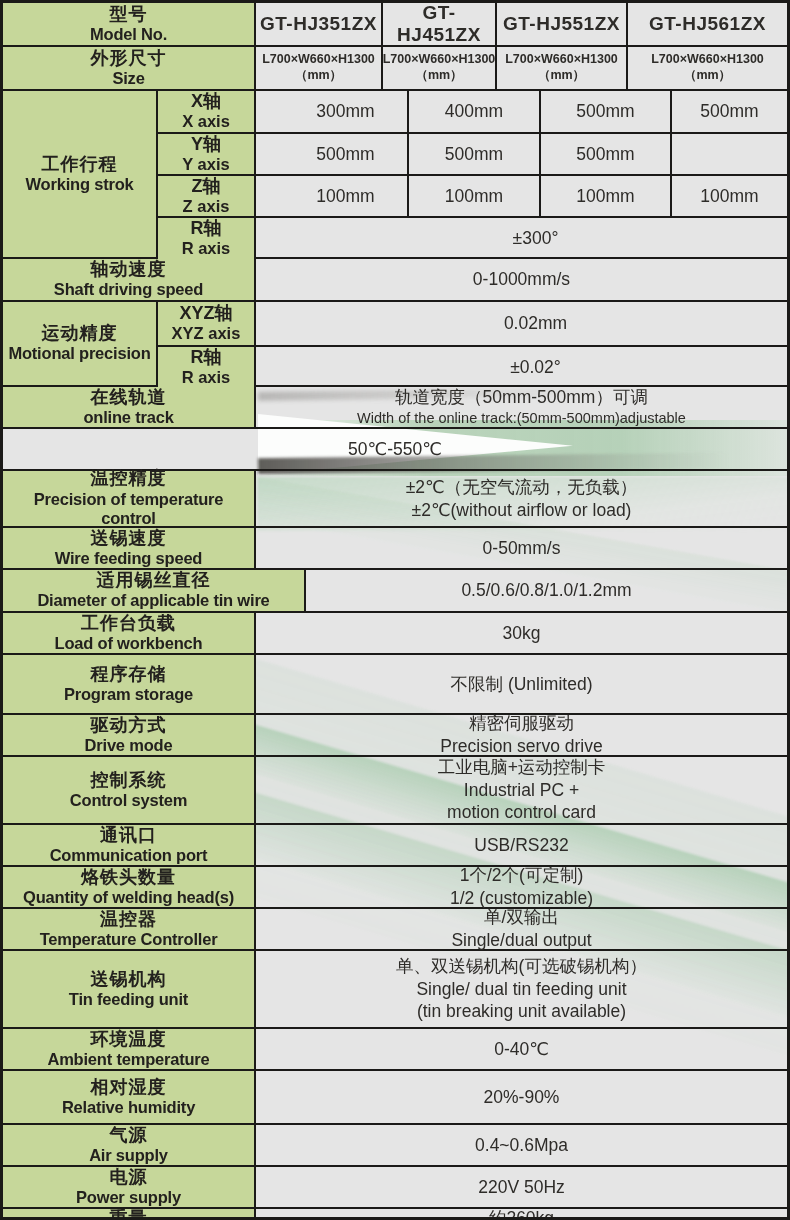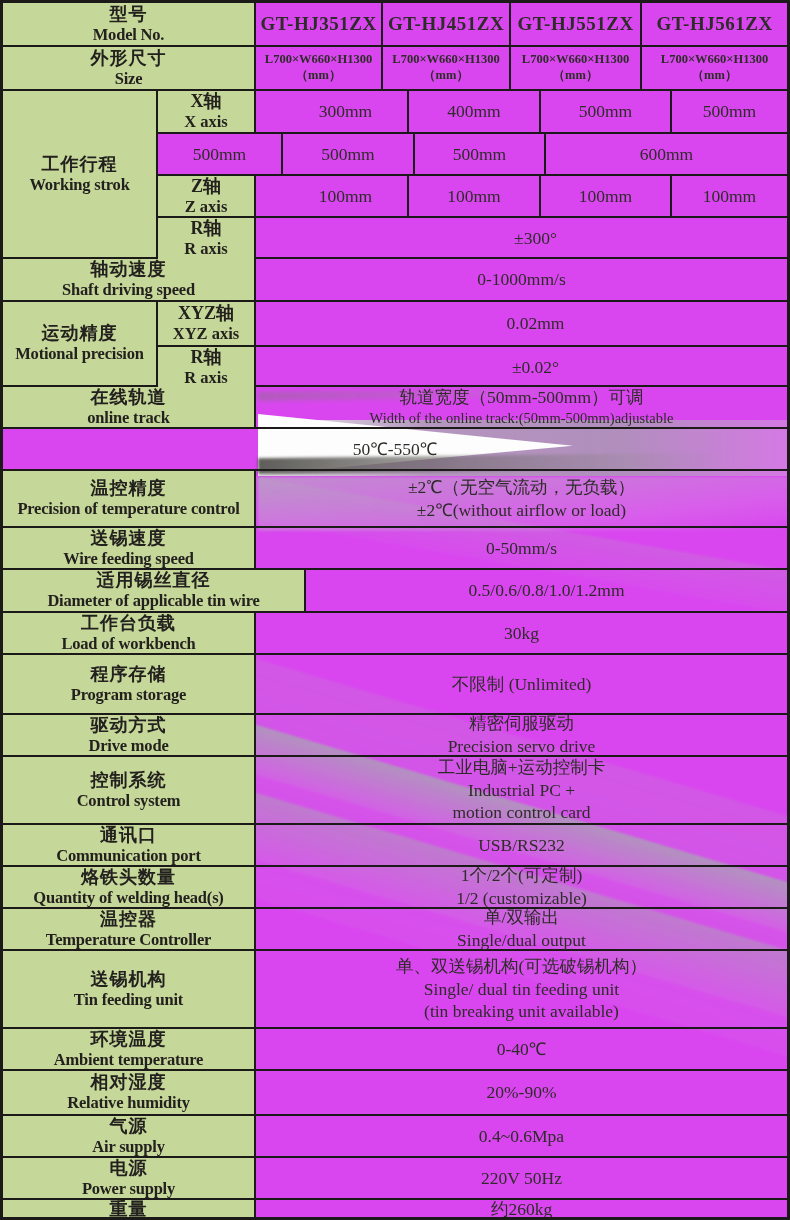--- a/index.html
+++ b/index.html
@@ -8,23 +8,22 @@
     --ink:#23211e;
     --val:#2e2c29;
   }
   *{margin:0;padding:0;box-sizing:border-box;}
   html,body{background:#fff;}
   body{font-family:"Liberation Sans","DejaVu Sans",sans-serif;color:var(--ink);}
   .spec-table{
     position:relative;
     width:790px;height:1220px;
     border:3px solid var(--bd);
-    background:#d946ef;
+    background:#e5e5e5;
     overflow:hidden;
-    font-family:Liberation Serif, serif;
   }
   
   .decor{position:absolute;inset:0;z-index:0;pointer-events:none;}
   .decor div{position:absolute;}
   .d-sliver{left:255px;top:386px;width:410px;height:9px;
     background:linear-gradient(to right,rgba(120,118,115,.42),rgba(160,158,154,.18) 55%,transparent 85%);
     filter:blur(2px);transform:rotate(-.8deg);}
   .d-greenband{left:255px;top:417px;width:535px;height:56px;
     background:linear-gradient(to right,rgba(236,242,236,.95),rgba(158,200,160,.62) 32%,rgba(148,195,153,.58) 68%,rgba(206,228,208,.32));
     filter:blur(.5px);}
@@ -58,21 +57,21 @@
   .lbl .en{font-size:16.5px;font-weight:700;letter-spacing:-.2px;padding:0 2px;}
   .val{
     flex:1;display:flex;flex-direction:column;justify-content:center;align-items:center;
     text-align:center;font-size:17.5px;font-weight:500;color:var(--val);line-height:1.3;
   }
   .val .small{font-size:14.5px;}
   .cells{flex:1;display:flex;border-radius:6px;}
   .c{display:flex;flex-direction:column;justify-content:center;align-items:center;
      text-align:center;border-right:2px solid var(--bd);font-size:17.5px;font-weight:500;color:var(--val);}
   .c.last{border-right:none;}
-  .c1{width:127px;} .c2{width:128px;} .c3{width:131px;} .c4{flex:1;}
+  .c1{width:127px;} .c2{width:114px;} .c3{width:131px;} .c4{flex:1;}
   .model{font-size:19px;font-weight:600;letter-spacing:.5px;}
   .dim{font-size:12.5px;font-weight:700;line-height:1.25;}
   
   .group{display:flex;border-top:2px solid var(--bd);}
   .group .mainlbl{width:155px;border-right:2px solid var(--bd);}
   .group .subs{flex:1;display:flex;flex-direction:column;}
   .group .subrow{display:flex;border-top:2px solid var(--bd);flex:0 0 auto;gap:28px;}
   .group .subrow.firstsub{border-top:none;}
   .sublbl{width:98px;flex:0 0 auto;background:var(--green);border-right:2px solid var(--bd);
     display:flex;flex-direction:column;justify-content:center;align-items:center;text-align:center;line-height:1.18;}
@@ -149,25 +148,28 @@
             <span class="en">X axis</span>
           </div>
           <div class="cells">
             <div class="c" style="width:125px">300mm</div>
             <div class="c" style="width:132px">400mm</div>
             <div class="c" style="width:131px">500mm</div>
             <div class="c c4 last">500mm</div>
           </div>
         </div>
         <div class="subrow" style="height:42px">
+          <div class="sublbl">
+            <span class="zh">Y轴</span>
+            <span class="en">Y axis</span>
+          </div>
           <div class="cells">
             <div class="c" style="width:125px">500mm</div>
             <div class="c" style="width:132px">500mm</div>
             <div class="c" style="width:131px">500mm</div>
-            <div class="c c4 last">600mm</div>
           </div>
         </div>
         <div class="subrow" style="height:42px">
           <div class="sublbl">
             <span class="zh">Z轴</span>
             <span class="en">Z axis</span>
           </div>
           <div class="cells">
             <div class="c" style="width:125px">100mm</div>
             <div class="c" style="width:132px">100mm</div>
@@ -354,21 +356,21 @@
     <div class="row" style="height:42px">
       <div class="lbl">
         <span class="zh">环境温度</span>
         <span class="en">Ambient temperature</span>
       </div>
       <div class="val">
         <span>0-40℃</span>
       </div>
     </div>
 
-    <div class="row" style="height:45px">
+    <div class="row" style="height:54px">
       <div class="lbl">
         <span class="zh">相对湿度</span>
         <span class="en">Relative humidity</span>
       </div>
       <div class="val">
         <span>20%-90%</span>
       </div>
     </div>
 
     <div class="row" style="height:42px">

